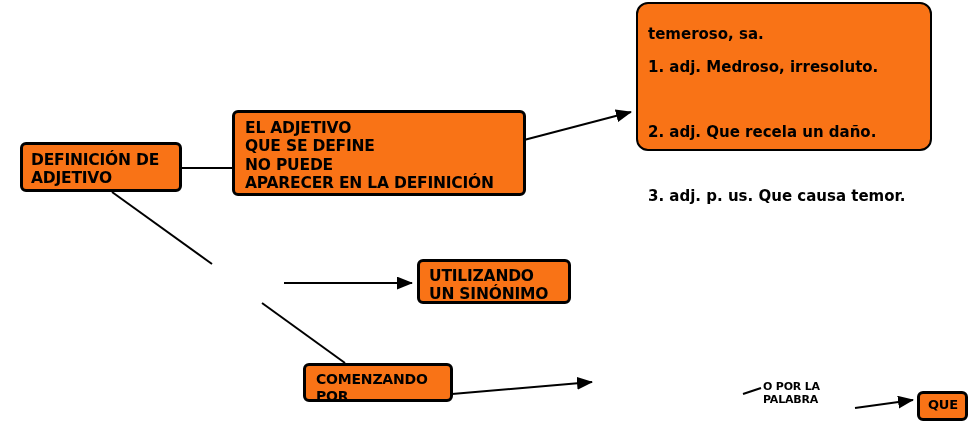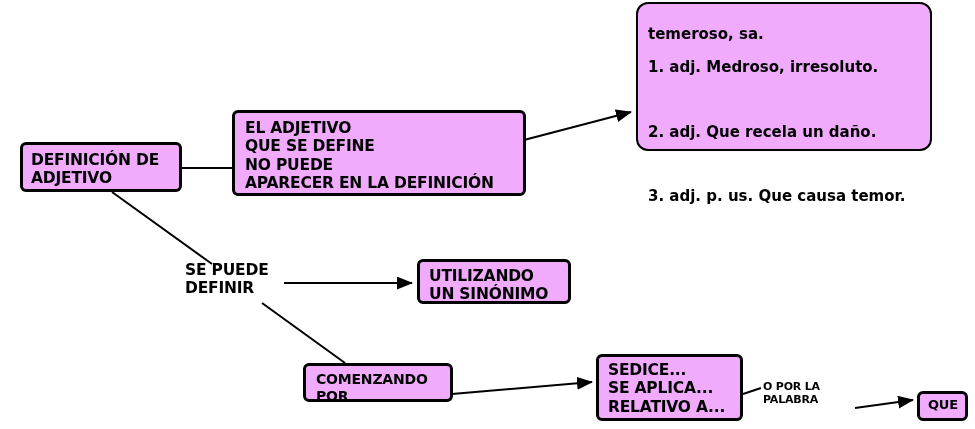--- a/index.html
+++ b/index.html
@@ -14,21 +14,21 @@
   #canvas {
     position: relative;
     width: 975px;
     height: 429px;
     background: #ffffff;
     overflow: hidden;
   }
   .node {
     position: absolute;
     box-sizing: border-box;
-    background: #f0abfc;
+    background: #f97316;
     color: #000000;
     font-weight: bold;
     line-height: 1.18;
     white-space: pre-line;
     z-index: 2;
   }
   .boxed {
     border: 3px solid #000000;
     border-radius: 6px;
   }
@@ -151,31 +151,26 @@
 
   <div class="node boxed-thin n-temeroso">
     <span class="t-line">temeroso, sa.</span>
     <span class="t-line">1. adj. Medroso, irresoluto.</span>
     <span class="t-gap"></span>
     <span class="t-line">2. adj. Que recela un daño.</span>
     <span class="t-gap"></span>
     <span class="t-line">3. adj. p. us. Que causa temor.</span>
   </div>
 
-  <div class="node plain n-sepuede">SE PUEDE
-DEFINIR</div>
 
   <div class="node boxed n-sinonimo">UTILIZANDO
 UN SINÓNIMO</div>
 
   <div class="node boxed n-comenzando">COMENZANDO
 POR</div>
 
-  <div class="node boxed n-sedice">SEDICE...
-SE APLICA...
-RELATIVO A...</div>
 
   <div class="node plain n-oporla">O POR LA
 PALABRA</div>
 
   <div class="node boxed n-que">QUE</div>
 
 </div>
 
 </body></html>

